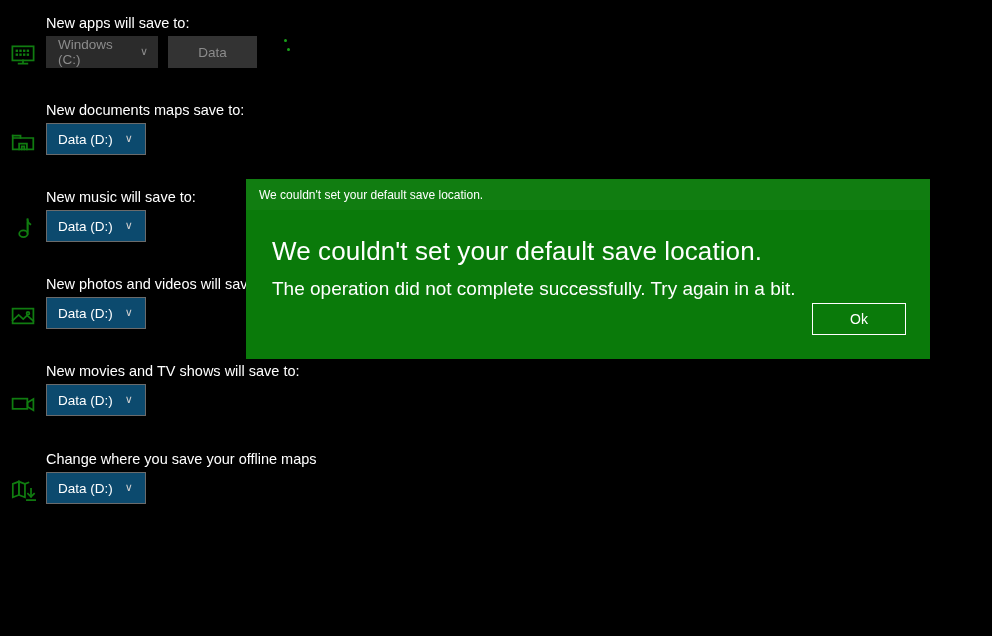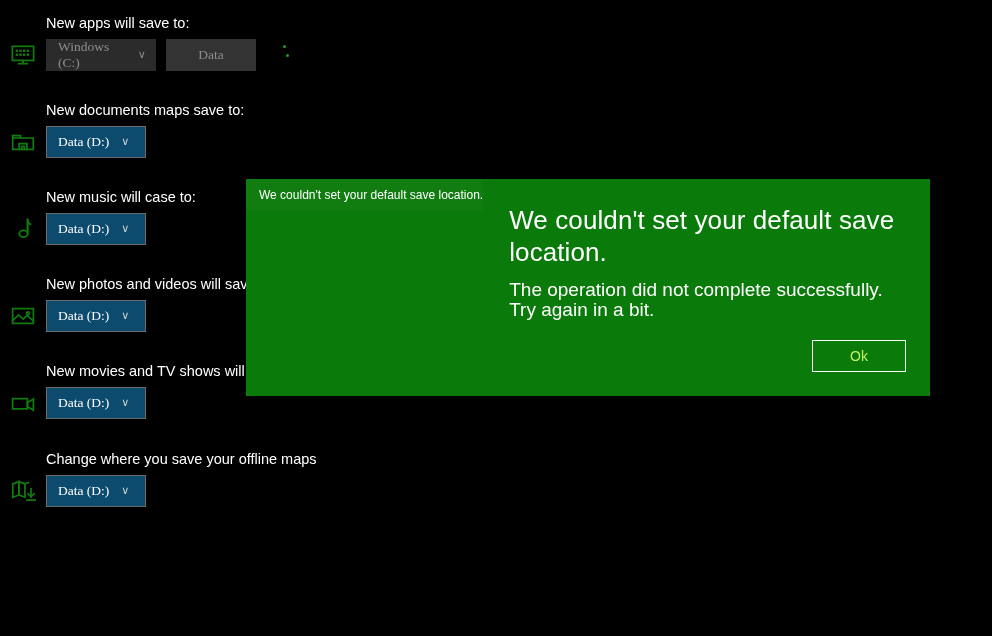--- a/index.html
+++ b/index.html
@@ -37,22 +37,21 @@
     line-height: 18px;
     color: #ffffff;
     white-space: nowrap;
   }
 
   .row {
     position: absolute;
     left: 0;
     top: 22px;
     display: flex;
-    align-items: center;
-    font-family: Liberation Serif, serif;
+    align-items: flex-start;
   }
 
   .glyph-slot {
     width: 46px;
     height: 38px;
     display: flex;
     align-items: center;
     justify-content: center;
     flex: 0 0 46px;
   }
@@ -117,24 +116,25 @@
   }
   .spinner i:nth-child(1) { left: 13px; top: 3px; }
   .spinner i:nth-child(2) { left: 16px; top: 12px; }
 
   
   #error-dialog {
     position: absolute;
     left: 246px;
     top: 179px;
     width: 684px;
-    height: 217px;
+    height: 180px;
     background: #0a7a0a;
     box-shadow: 0 0 0 0 rgba(0,0,0,0);
     display: flex;
+    flex-direction: column;
   }
   #dialog-titlebar {
     height: 31px;
     flex: 0 0 31px;
     background: #117d11;
     display: flex;
     align-items: center;
     padding-left: 13px;
   }
   #dialog-titlebar .title-text {
@@ -167,21 +167,21 @@
     bottom: 24px;
     display: flex;
     gap: 10px;
   }
   .dlg-btn {
     box-sizing: border-box;
     min-width: 94px;
     height: 32px;
     background: transparent;
     border: 1.5px solid #ffffff;
-    color: #bef264;
+    color: #ffffff;
     font-size: 14px;
     font-family: inherit;
     display: flex;
     align-items: center;
     justify-content: center;
     cursor: pointer;
     padding: 0 14px;
   }
 </style>
 </head>
@@ -229,21 +229,21 @@
             <path d="M10.8 18.8v-2.8h2.4v2.8"></path>
           </svg>
         </div>
         <div class="combo">
           <span>Data (D:)</span>
           <span class="chev">∨</span>
         </div>
       </div>
     </div>
     <div class="setting-group" style="top: 188px;">
-      <div class="group-label">New music will case to:</div>
+      <div class="group-label">New music will save to:</div>
       <div class="row">
         <div class="glyph-slot">
           <svg width="26" height="26" viewBox="0 0 24 24" fill="none" stroke="#107c10" stroke-width="1.6" stroke-linecap="square" stroke-linejoin="miter">
             <path d="M16.2 3.2v11.1"></path>
             <path d="M16.2 3.2c0 2.4 1 3.4 2.6 4.4"></path>
             <ellipse cx="12.4" cy="16.4" rx="3.9" ry="3.1"></ellipse>
             <path d="M16.3 16.4V6"></path>
           </svg>
         </div>
         <div class="combo">

